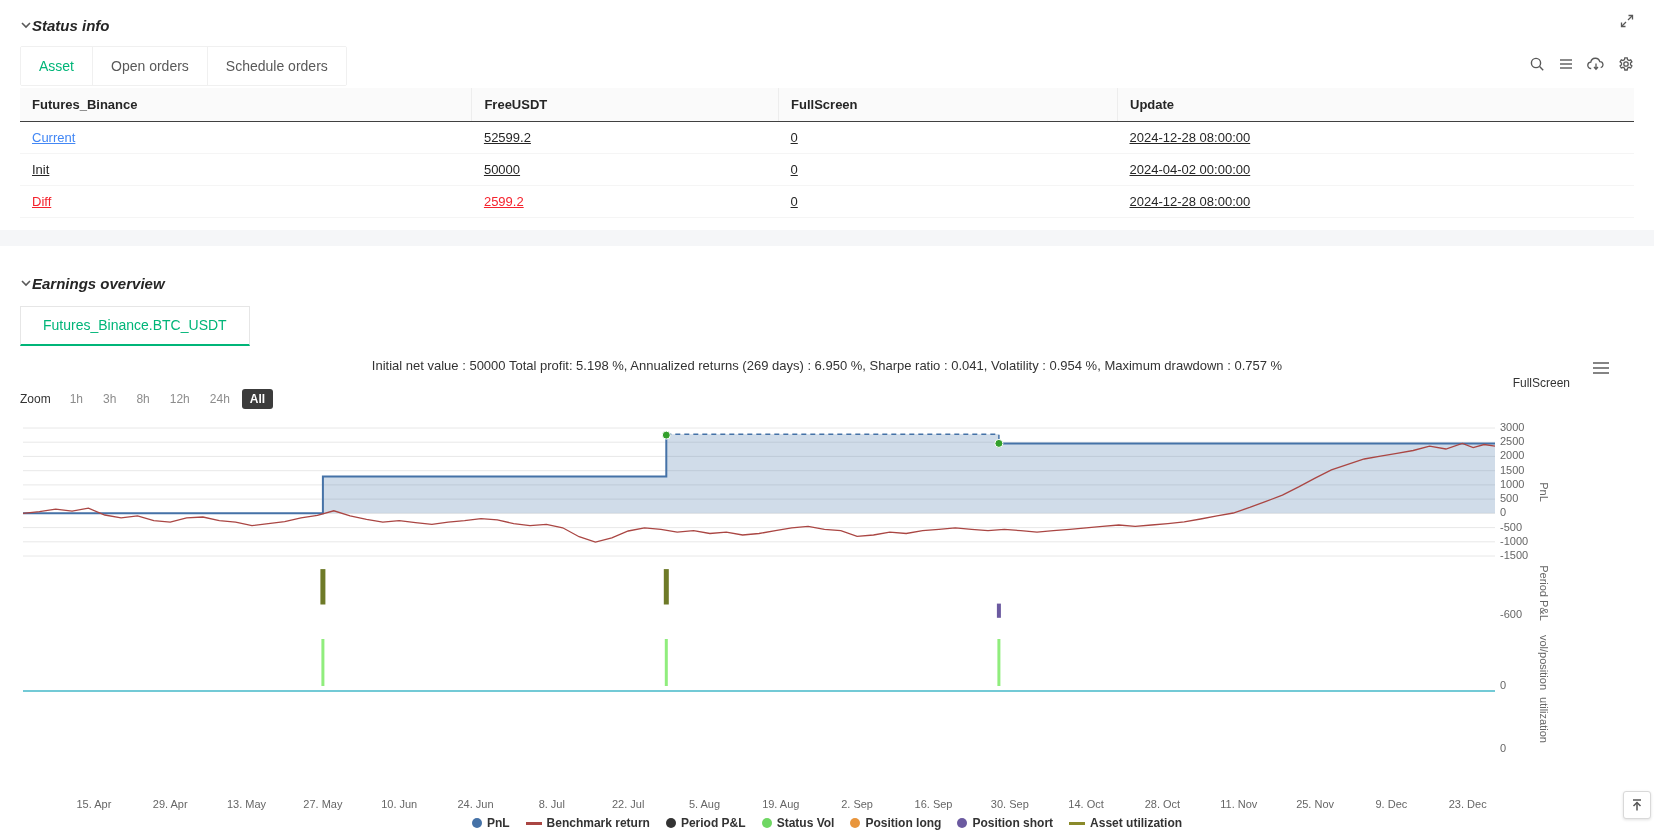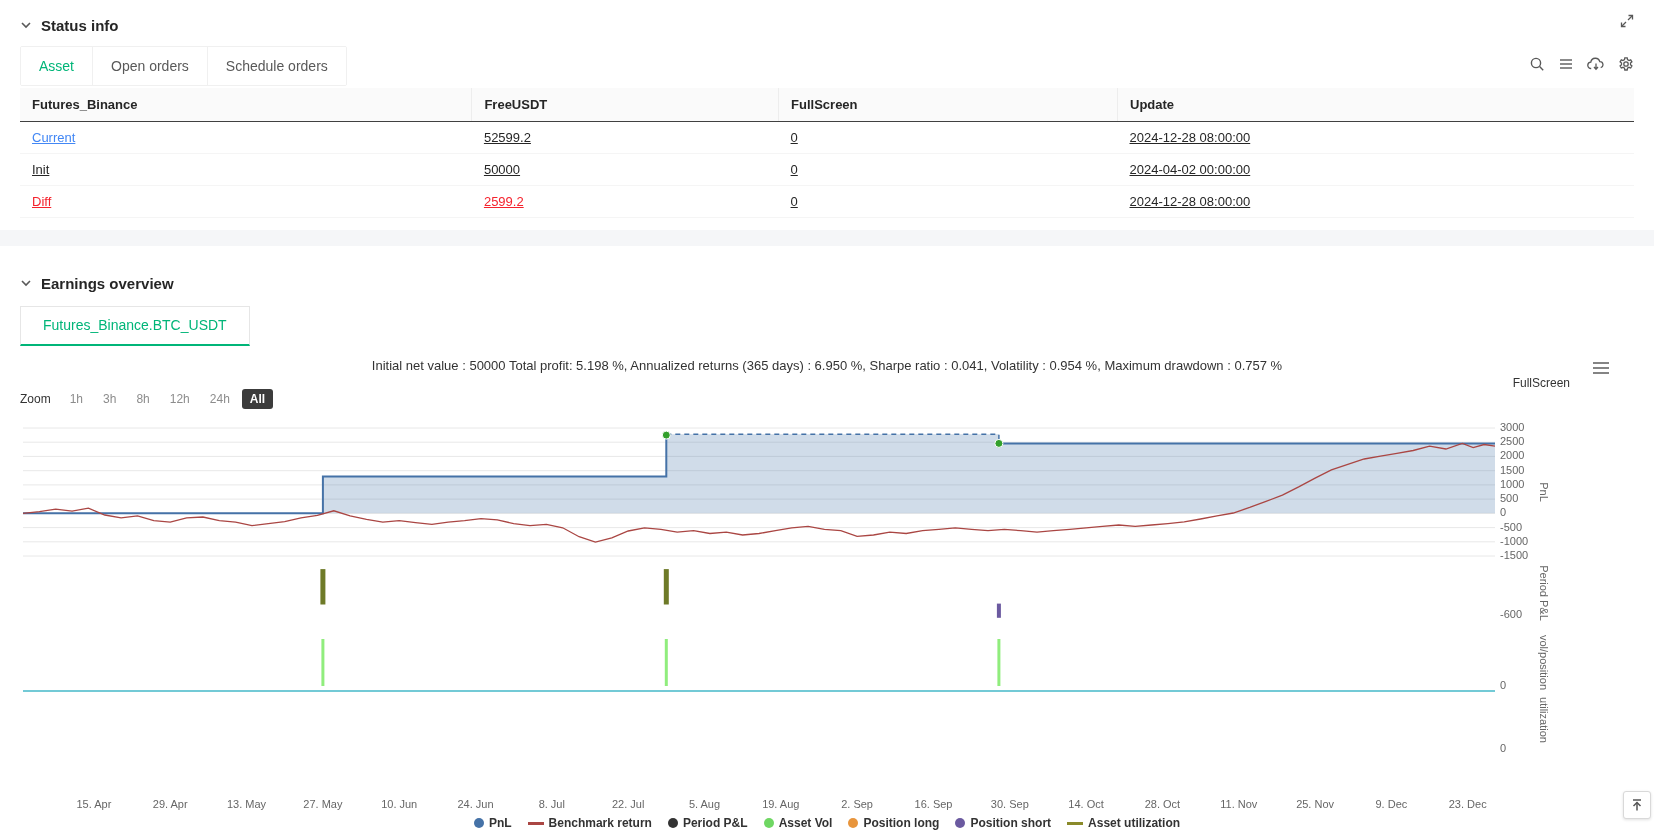--- a/index.html
+++ b/index.html
@@ -1,21 +1,21 @@
 <!DOCTYPE html>
 <html><head>
 <meta charset="utf-8">
 <style>
   html,body{margin:0;padding:0;}
   body{
     width:1654px;height:837px;overflow:hidden;position:relative;
     background:#ffffff;font-family:"Liberation Sans",sans-serif;color:#262626;
   }
   .card{padding:0 20px;background:#fff;}
-  .card-header{display:flex;align-items:center;gap:9px;height:30px;padding-top:10px;position:relative;}
+  .card-header{display:flex;align-items:center;height:30px;padding-top:10px;position:relative;font-style:italic;}
   .card-title{font-size:15px;font-weight:bold;color:#262626;}
   .header-right{position:absolute;right:0;top:14px;cursor:pointer;line-height:0;}
   .chev{cursor:pointer;line-height:0;}
   .tabs-row{display:flex;align-items:center;margin-top:6px;height:40px;position:relative;}
   .tab-group{display:inline-flex;border:1px solid #f0f0f0;border-radius:2px;overflow:hidden;}
   .tab{padding:0 18px;line-height:38px;font-size:14px;color:#595959;background:#fff;border-right:1px solid #f0f0f0;cursor:pointer;white-space:nowrap;}
   .tab:last-child{border-right:none;}
   .tab.active{color:#00b578;}
   .toolbar-icons{position:absolute;right:0;top:10px;display:flex;gap:13px;align-items:center;}
   .toolbar-icons span{cursor:pointer;line-height:0;}
@@ -145,21 +145,21 @@
     <span class="chev">
       <svg width="12" height="12" viewBox="0 0 12 12">
           <path d="M2 4l4 4 4-4" fill="none" stroke="#595959" stroke-width="1.6"></path>
         </svg>
     </span>
     <span class="card-title">Earnings overview</span>
   </div>
   <div class="bt-tab">Futures_Binance.BTC_USDT</div>
 
   <div class="summary-row">
-    <span>Initial net value : 50000 Total profit: 5.198 %, Annualized returns (365 days) : 6.950 %, Sharpe ratio : 0.041, Volatility : 0.954 %, Maximum drawdown : 0.757 %</span>
+    <span>Initial net value : 50000 Total profit: 5.198 %, Annualized returns (269 days) : 6.950 %, Sharpe ratio : 0.041, Volatility : 0.954 %, Maximum drawdown : 0.757 %</span>
     <span class="fullscreen-label">FullScreen</span>
     <span class="burger">
       <svg width="18" height="14" viewBox="0 0 18 14">
           <g stroke="#666" stroke-width="1.6">
             <line x1="1" y1="2" x2="17" y2="2"></line>
             <line x1="1" y1="7" x2="17" y2="7"></line>
             <line x1="1" y1="12" x2="17" y2="12"></line>
           </g>
         </svg>
     </span>
@@ -250,21 +250,21 @@
       <span class="legend-item">
         <span class="lm-line" style="background: rgb(170, 70, 67);"></span>
         <span>Benchmark return</span>
       </span>
       <span class="legend-item">
         <span class="lm-dot" style="background: rgb(51, 51, 51);"></span>
         <span>Period P&amp;L</span>
       </span>
       <span class="legend-item">
         <span class="lm-dot" style="background: rgb(111, 215, 99);"></span>
-        <span>Asset Vol</span>
+        <span>Status Vol</span>
       </span>
       <span class="legend-item">
         <span class="lm-dot" style="background: rgb(232, 149, 60);"></span>
         <span>Position long</span>
       </span>
       <span class="legend-item">
         <span class="lm-dot" style="background: rgb(107, 90, 160);"></span>
         <span>Position short</span>
       </span>
       <span class="legend-item">

